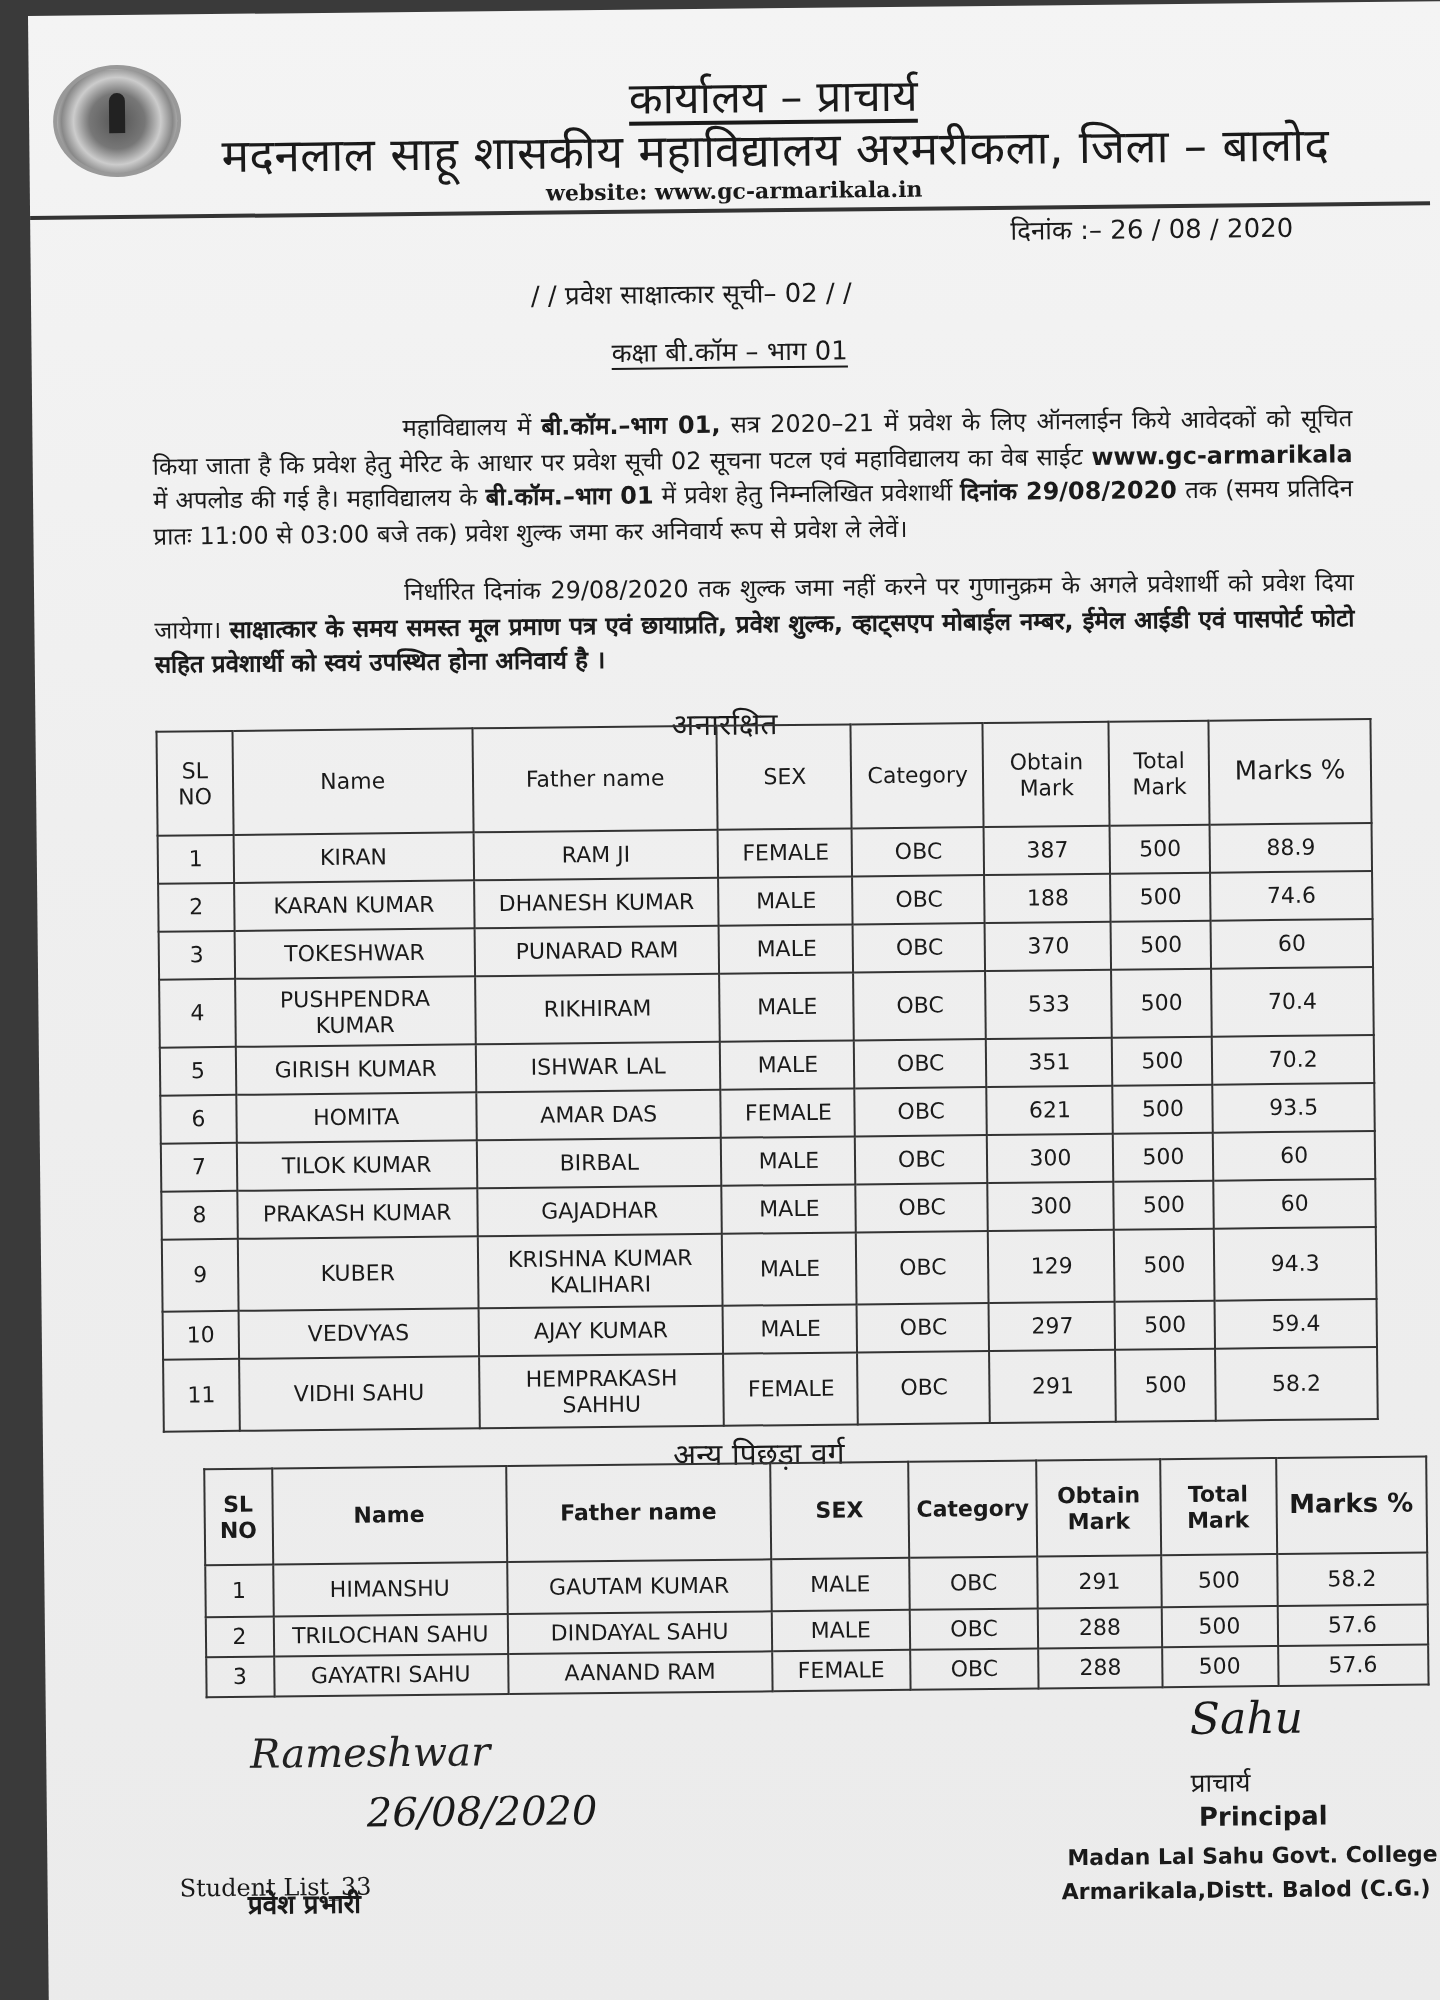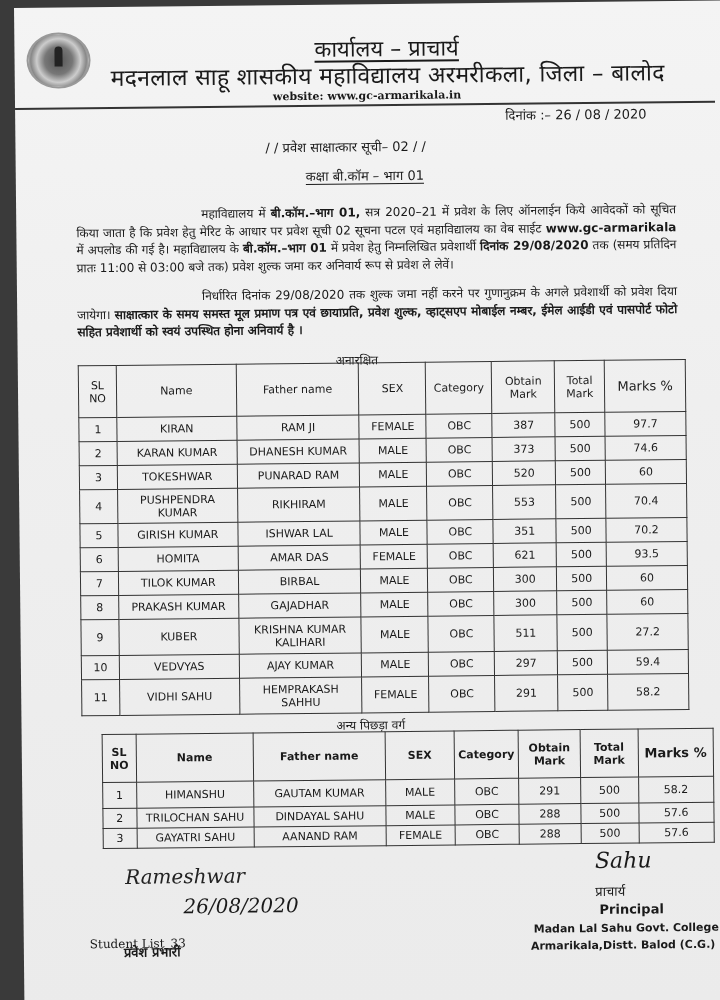--- a/index.html
+++ b/index.html
@@ -54,21 +54,21 @@
     text-decoration: underline; text-underline-offset: 3px;
   }
   .para {
     position: absolute; left: 60px; width: 600px;
     font-size: 12px; line-height: 17.5px; text-align: justify;
   }
   .para b { font-weight: bold; }
   .p1 { top: 200px; text-indent: 125px; }
   .p2 { top: 282px; text-indent: 125px; }
   .section-title {
-    position: absolute; font-size: 12px; text-align: right;
+    position: absolute; font-size: 15px; text-align: right;
   }
   .s1 { left: 318px; top: 347px; }
   .s2 { left: 315px; top: 712px; }
   table {
     position: absolute; border-collapse: collapse;
     font-family: "DejaVu Sans", sans-serif; font-size: 11px; background: transparent;
   }
   td, th {
     border: 1px solid #333; text-align: center; vertical-align: middle;
     font-weight: normal; padding: 0 2px; line-height: 13px;
@@ -149,49 +149,49 @@
     </thead>
     <tbody id="t1body">
         <tr style="height: 24px;">
           <td>1</td>
           <td>KIRAN</td>
           <td>RAM JI</td>
           <td>FEMALE</td>
           <td>OBC</td>
           <td>387</td>
           <td>500</td>
-          <td>97.7</td>
+          <td>88.9</td>
         </tr>
         <tr style="height: 24px;">
           <td>2</td>
           <td>KARAN KUMAR</td>
           <td>DHANESH KUMAR</td>
           <td>MALE</td>
           <td>OBC</td>
-          <td>373</td>
+          <td>188</td>
           <td>500</td>
           <td>74.6</td>
         </tr>
         <tr style="height: 24px;">
           <td>3</td>
           <td>TOKESHWAR</td>
           <td>PUNARAD RAM</td>
           <td>MALE</td>
           <td>OBC</td>
-          <td>520</td>
+          <td>370</td>
           <td>500</td>
           <td>60</td>
         </tr>
         <tr style="height: 34px;">
           <td>4</td>
           <td>PUSHPENDRA KUMAR</td>
           <td>RIKHIRAM</td>
           <td>MALE</td>
           <td>OBC</td>
-          <td>553</td>
+          <td>533</td>
           <td>500</td>
           <td>70.4</td>
         </tr>
         <tr style="height: 24px;">
           <td>5</td>
           <td>GIRISH KUMAR</td>
           <td>ISHWAR LAL</td>
           <td>MALE</td>
           <td>OBC</td>
           <td>351</td>
@@ -227,23 +227,23 @@
           <td>300</td>
           <td>500</td>
           <td>60</td>
         </tr>
         <tr style="height: 36px;">
           <td>9</td>
           <td>KUBER</td>
           <td>KRISHNA KUMAR KALIHARI</td>
           <td>MALE</td>
           <td>OBC</td>
-          <td>511</td>
-          <td>500</td>
-          <td>27.2</td>
+          <td>129</td>
+          <td>500</td>
+          <td>94.3</td>
         </tr>
         <tr style="height: 24px;">
           <td>10</td>
           <td>VEDVYAS</td>
           <td>AJAY KUMAR</td>
           <td>MALE</td>
           <td>OBC</td>
           <td>297</td>
           <td>500</td>
           <td>59.4</td>

